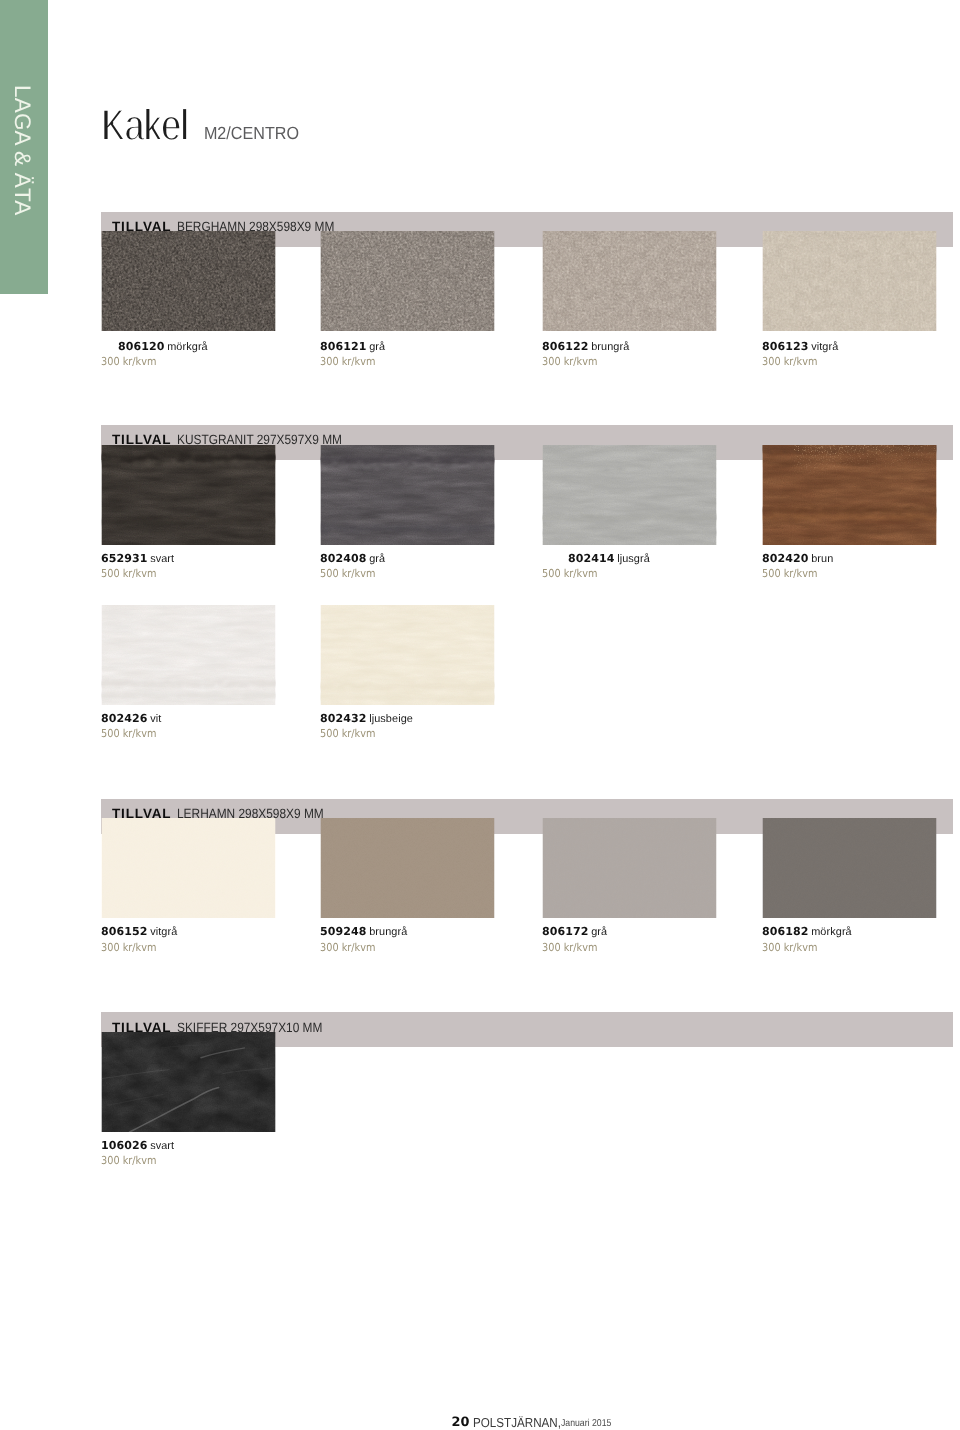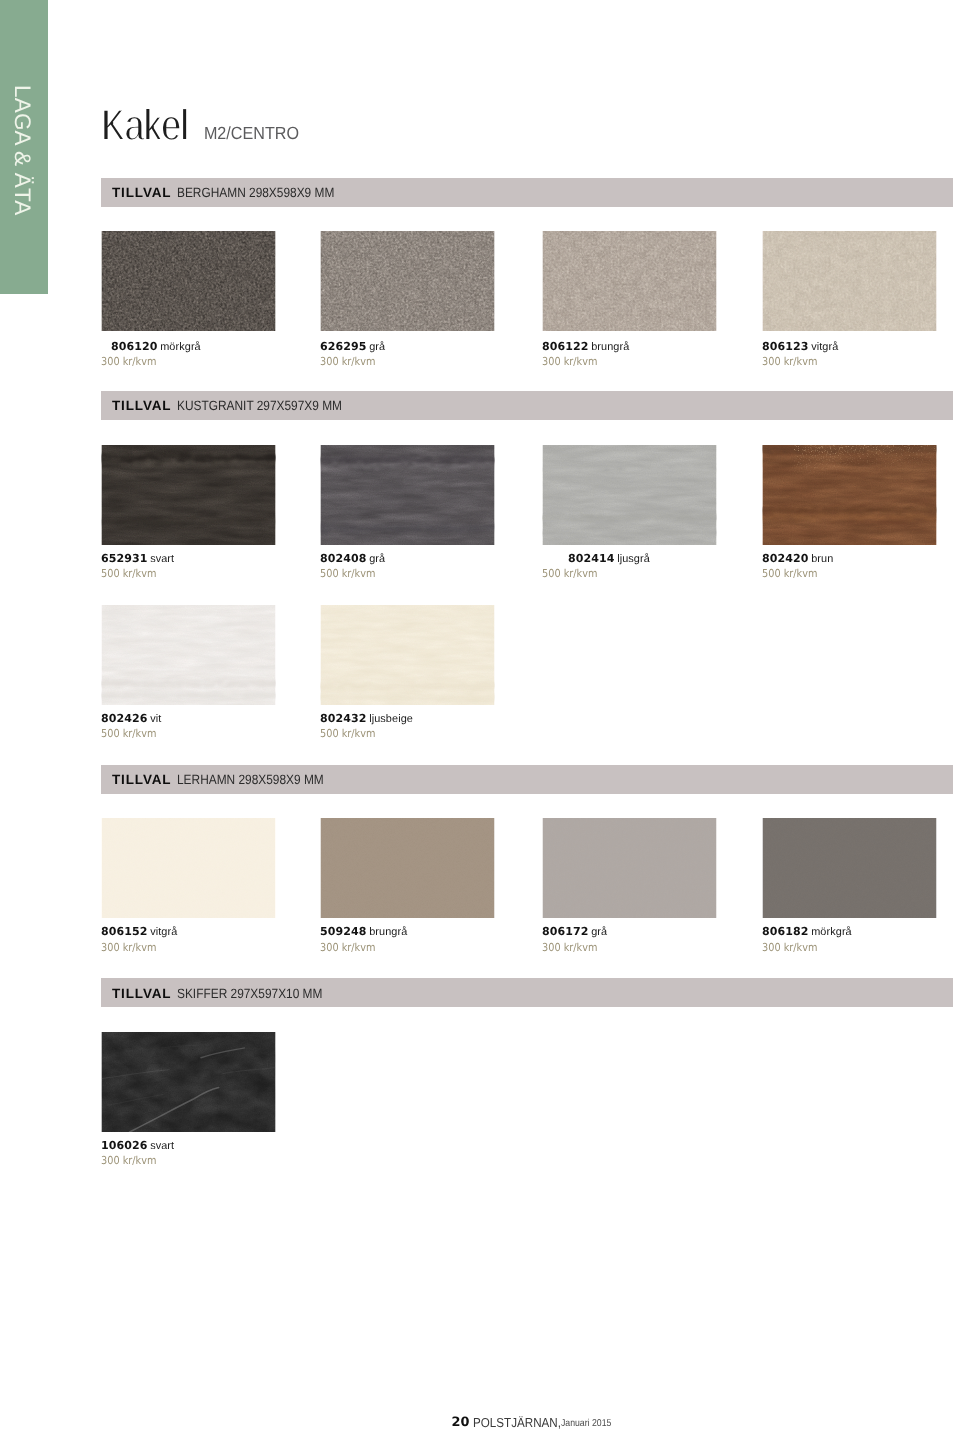--- a/index.html
+++ b/index.html
@@ -12,21 +12,21 @@
   
   .side-tab{position:absolute;left:0;top:0;width:48px;height:294px;background:#87ab90;}
   .side-tab-label{position:absolute;left:33px;top:85px;color:#eff4e9;
       font-size:22.5px;letter-spacing:0.2px;white-space:nowrap;font-weight:400;
       line-height:1;transform-origin:0 0;transform:rotate(90deg);}
 
   
   .head-svg{position:absolute;left:0px;top:95px;width:400px;height:60px;}
 
   
-  .bar{position:absolute;left:101px;width:852px;height:29px;background:#c8c1c1;}
+  .bar{position:absolute;left:101px;width:852px;height:35px;background:#c8c1c1;margin-top:34px;}
   .bar .tag{position:absolute;left:11px;top:8.5px;font-size:13.5px;font-weight:bold;
             color:#0d0d0d;letter-spacing:.85px;line-height:1;}
   .bar .nm{position:absolute;left:76px;top:8.5px;font-size:13.45px;color:#2b2b2b;
            line-height:1;transform:scaleX(0.885);transform-origin:0 0;white-space:nowrap;
            filter:url(#thin-s);}
 
   
   .sw{position:absolute;width:175px;height:100px;overflow:hidden;}
   .sw svg{display:block;width:175px;height:100px;}
   .lbl{position:absolute;white-space:nowrap;line-height:1;opacity:0.999;}
@@ -117,21 +117,21 @@
                 <feMergeNode in="lo"></feMergeNode>
               </feMerge>
     </filter>
           </defs>
     <rect width="175" height="101" fill="#6e6762"></rect>
 
     <rect width="175" height="101" fill="#6e6762" filter="url(#f_berghamnmorkgra)" opacity="1"></rect>
 
   </svg>
       </div>
-      <div class="lbl" style="left: 111px; top: 338px;"><span class="code">806120</span><span class="gap"></span><span class="pname">mörkgrå</span></div>
+      <div class="lbl" style="left: 118px; top: 338px;"><span class="code">806120</span><span class="gap"></span><span class="pname">mörkgrå</span></div>
       <div class="price" style="left: 101px; top: 356px;">300 kr/kvm</div>
       <div class="sw" style="left: 320px; top: 231px;">
         <svg width="175" height="101" viewBox="0 0 175 101" xmlns="http://www.w3.org/2000/svg">
     <defs>
             <filter id="f_berghamngra" x="0" y="0" width="100%" height="100%" color-interpolation-filters="sRGB">
       <feTurbulence type="fractalNoise" baseFrequency="0.1" numOctaves="3" seed="48" result="c"></feTurbulence>
       <feColorMatrix in="c" type="matrix" result="cg" values="0 0 0 0 0  0 0 0 0 0  0 0 0 0 0  .48 .28 .12 0 -0.30"></feColorMatrix>
       <feComposite in="cg" in2="SourceGraphic" operator="in" result="cm"></feComposite>
       <feFlood flood-color="#ccc4bb" result="clt"></feFlood>
       <feComposite in="clt" in2="cm" operator="in" result="cloudL"></feComposite>
@@ -158,21 +158,21 @@
                 <feMergeNode in="lo"></feMergeNode>
               </feMerge>
     </filter>
           </defs>
     <rect width="175" height="101" fill="#968c85"></rect>
 
     <rect width="175" height="101" fill="#968c85" filter="url(#f_berghamngra)" opacity="1"></rect>
 
   </svg>
       </div>
-      <div class="lbl" style="left: 320px; top: 338px;"><span class="code">626295</span><span class="gap"></span><span class="pname">grå</span></div>
+      <div class="lbl" style="left: 320px; top: 338px;"><span class="code">806121</span><span class="gap"></span><span class="pname">grå</span></div>
       <div class="price" style="left: 320px; top: 356px;">300 kr/kvm</div>
       <div class="sw" style="left: 542px; top: 231px;">
         <svg width="175" height="101" viewBox="0 0 175 101" xmlns="http://www.w3.org/2000/svg">
     <defs>
             <filter id="f_berghamnbrungra" x="0" y="0" width="100%" height="100%" color-interpolation-filters="sRGB">
       <feTurbulence type="fractalNoise" baseFrequency="0.1" numOctaves="3" seed="52" result="c"></feTurbulence>
       <feColorMatrix in="c" type="matrix" result="cg" values="0 0 0 0 0  0 0 0 0 0  0 0 0 0 0  .48 .28 .12 0 -0.30"></feColorMatrix>
       <feComposite in="cg" in2="SourceGraphic" operator="in" result="cm"></feComposite>
       <feFlood flood-color="#ded5c9" result="clt"></feFlood>
       <feComposite in="clt" in2="cm" operator="in" result="cloudL"></feComposite>

